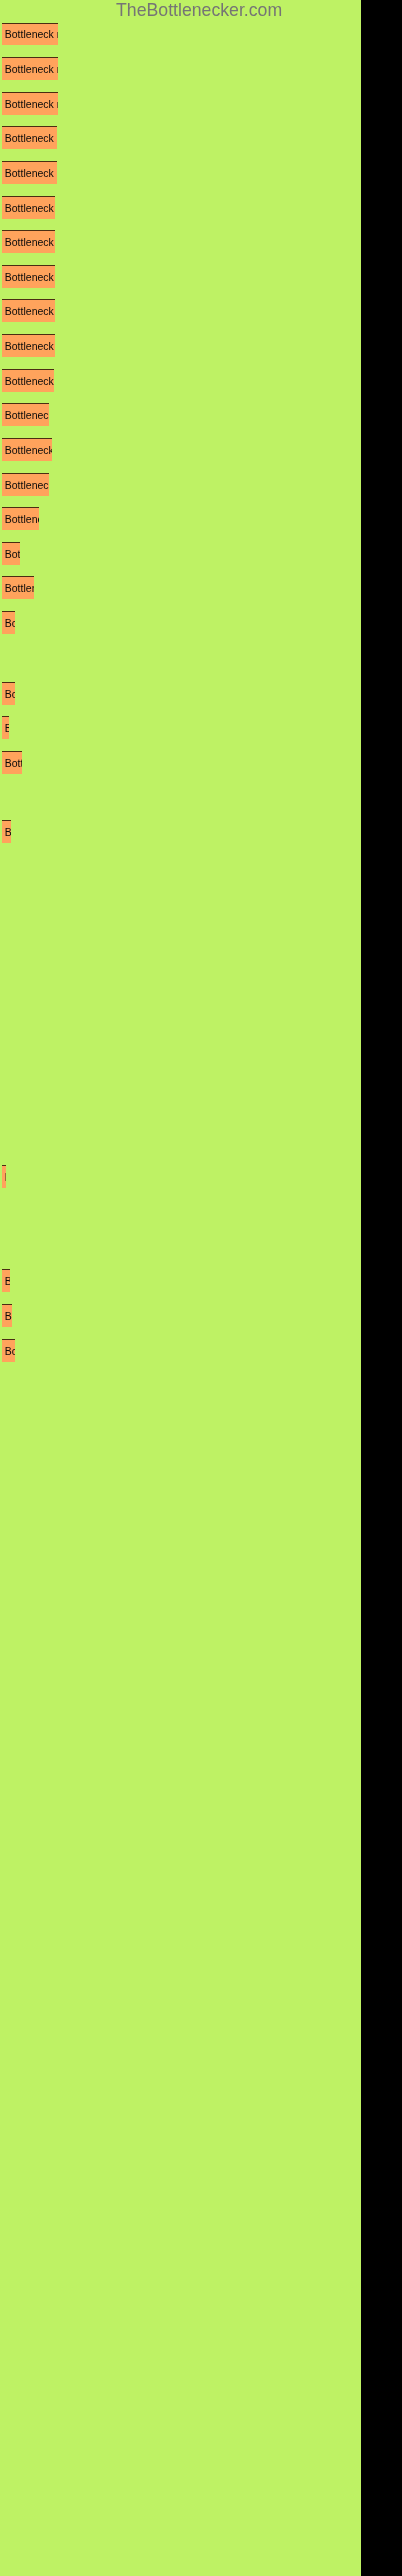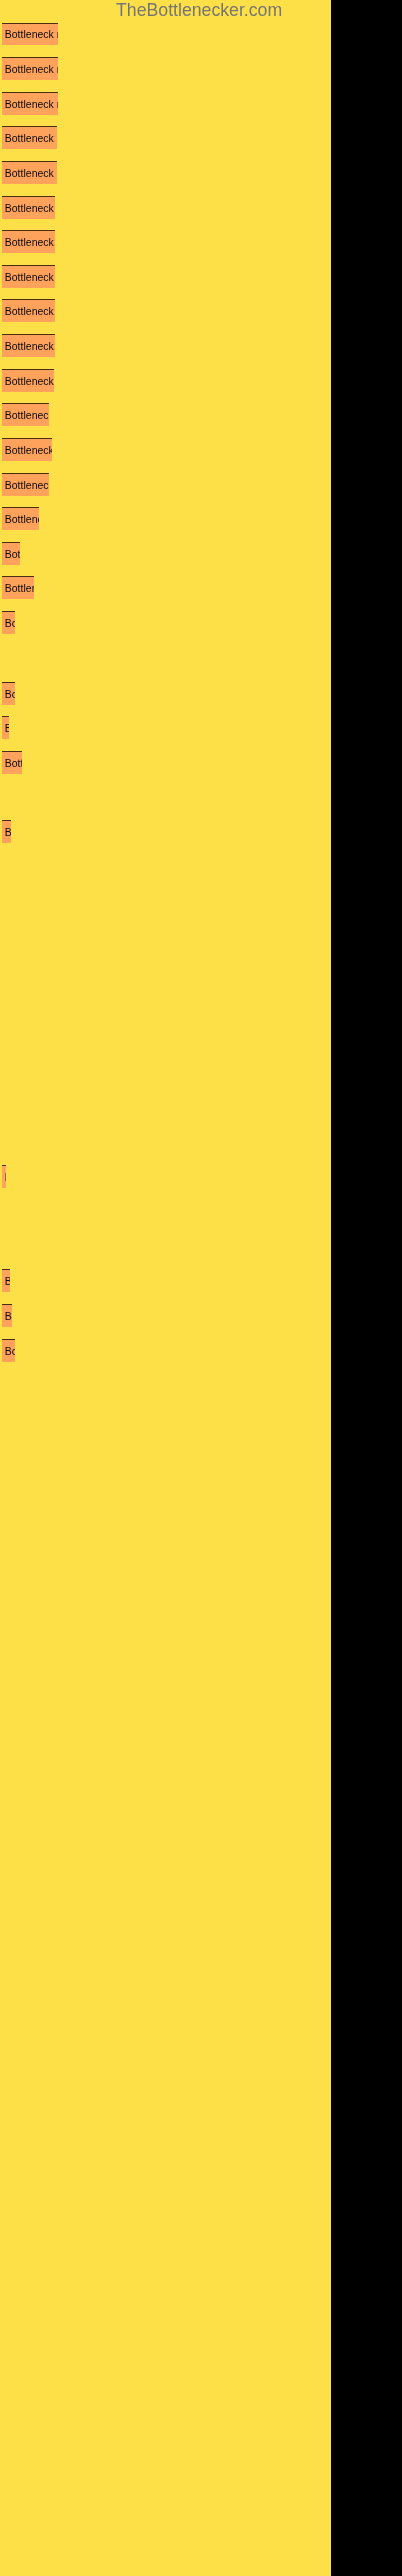--- a/index.html
+++ b/index.html
@@ -10,23 +10,23 @@
   }
   body {
     width: 403px;
     height: 2576px;
     position: relative;
     font-family: "Liberation Sans", sans-serif;
     overflow: hidden;
   }
   #chart-root {
     position: relative;
-    width: 331px;
+    width: 361px;
     height: 2576px;
-    background: #fde047;
+    background: #bef264;
   }
   .site-title {
     position: absolute;
     top: 0px;
     left: 0px;
     width: 403px;
     text-align: center;
     padding-right: 4.8px;
     font-size: 17.7px;
     line-height: 21px;

